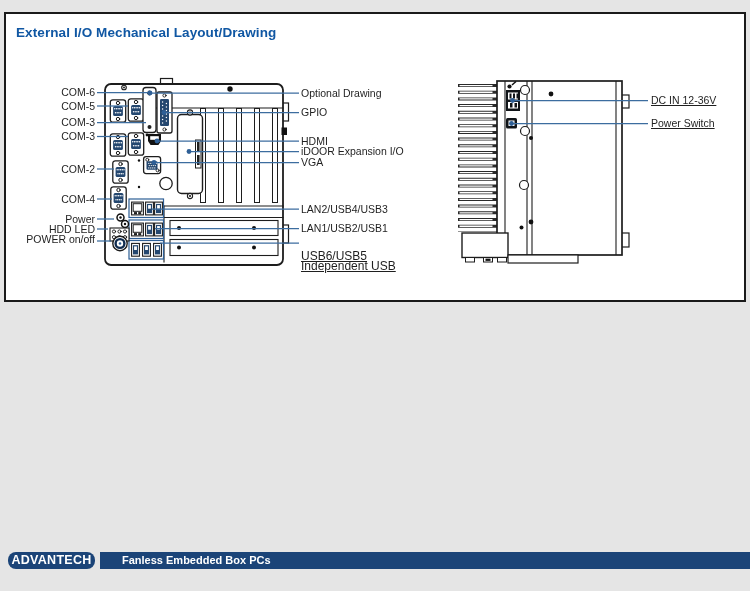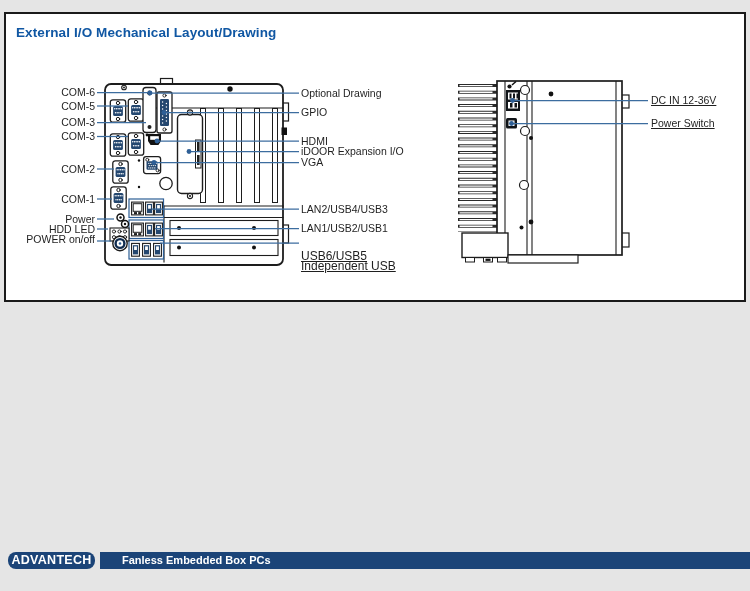--- a/index.html
+++ b/index.html
@@ -304,21 +304,21 @@
       <circle cx="512.5" cy="100.5" r="2.4"></circle>
       <circle cx="511.5" cy="123.5" r="2.4"></circle>
     </g>
   </svg>
 
   <div class="lbl l" style="top:86px">COM-6</div>
   <div class="lbl l" style="top:100px">COM-5</div>
   <div class="lbl l" style="top:116px">COM-3</div>
   <div class="lbl l" style="top:130px">COM-3</div>
   <div class="lbl l" style="top:163px">COM-2</div>
-  <div class="lbl l" style="top:193px">COM-1</div>
+  <div class="lbl l" style="top:193px">COM-4</div>
   <div class="lbl l" style="top:213px">Power</div>
   <div class="lbl l" style="top:223px">HDD LED</div>
   <div class="lbl l" style="top:233px">POWER on/off</div>
 
   <div class="lbl r" style="top:87px">Optional Drawing</div>
   <div class="lbl r" style="top:106px">GPIO</div>
   <div class="lbl r" style="top:135px">HDMI</div>
   <div class="lbl r" style="top:145px">iDOOR Expansion I/O</div>
   <div class="lbl r" style="top:156px">VGA</div>
   <div class="lbl r" style="top:203px">LAN2/USB4/USB3</div>

